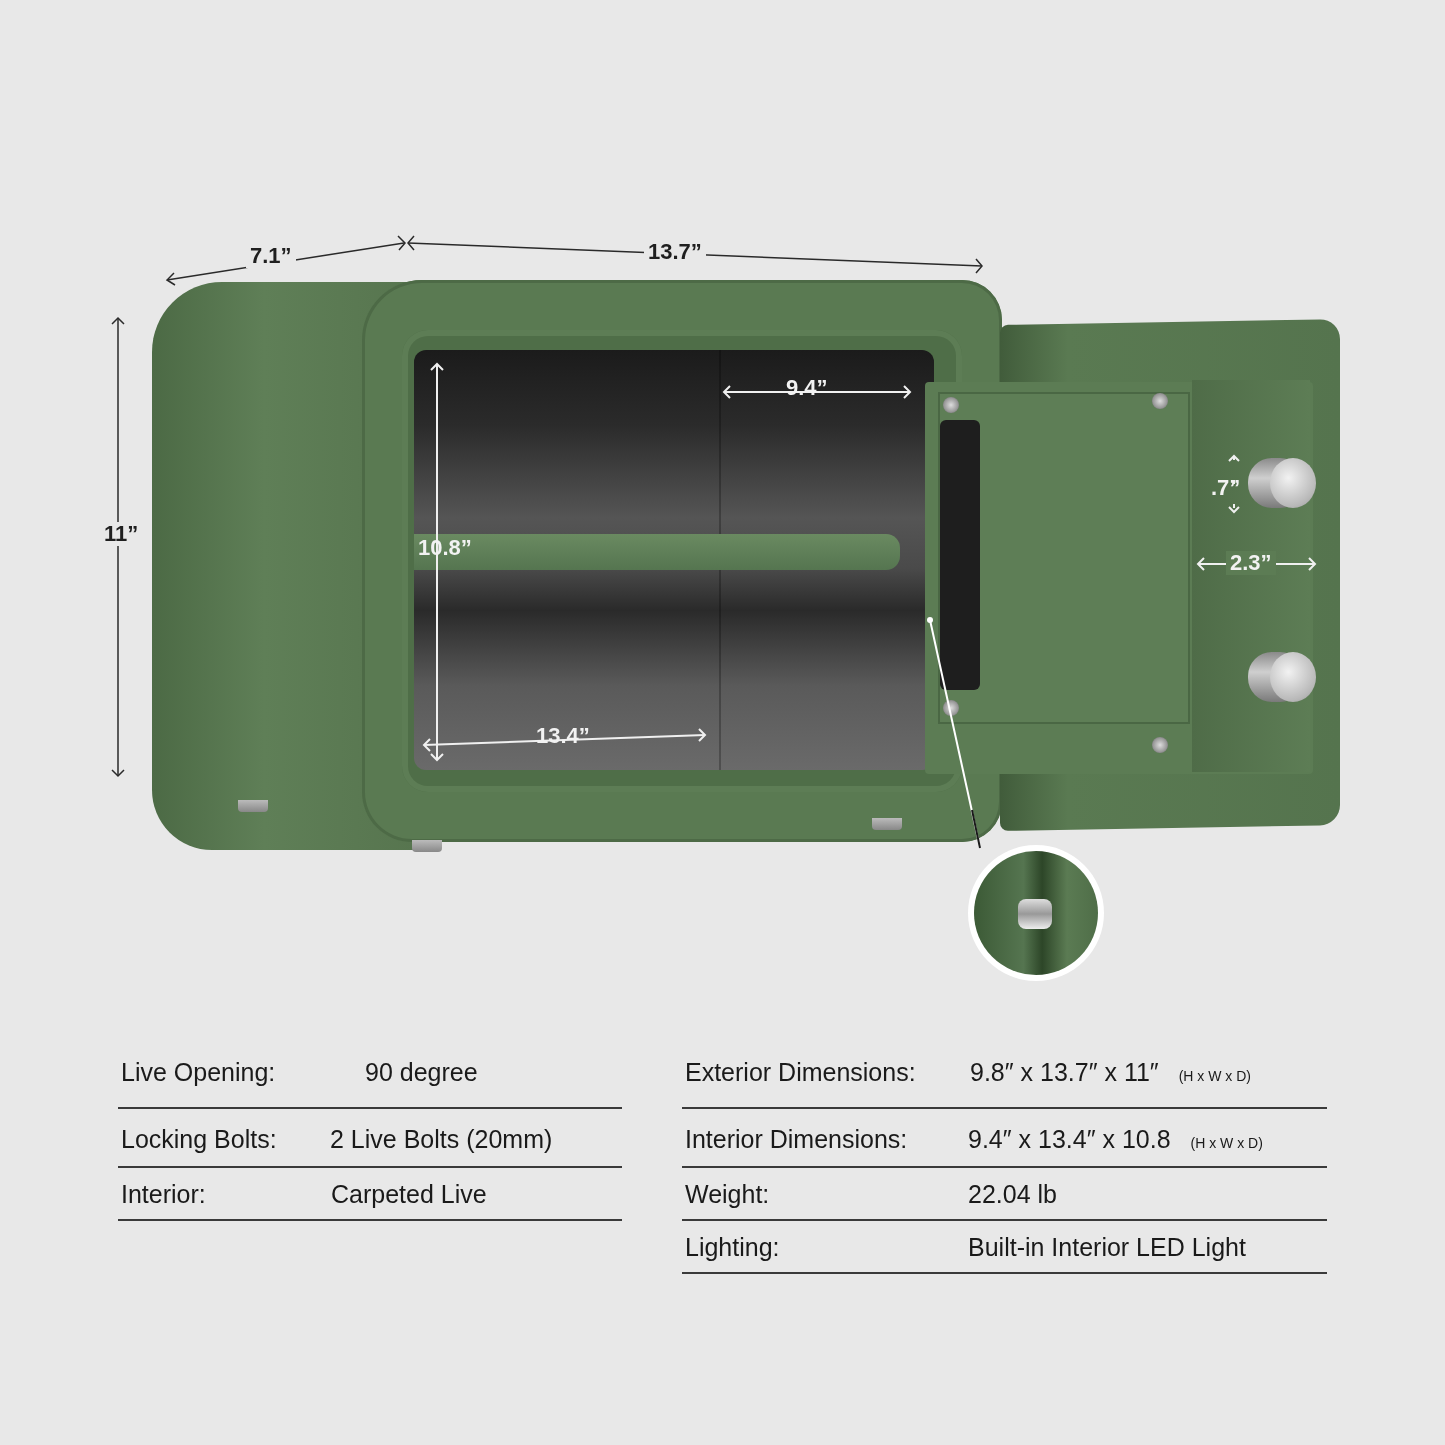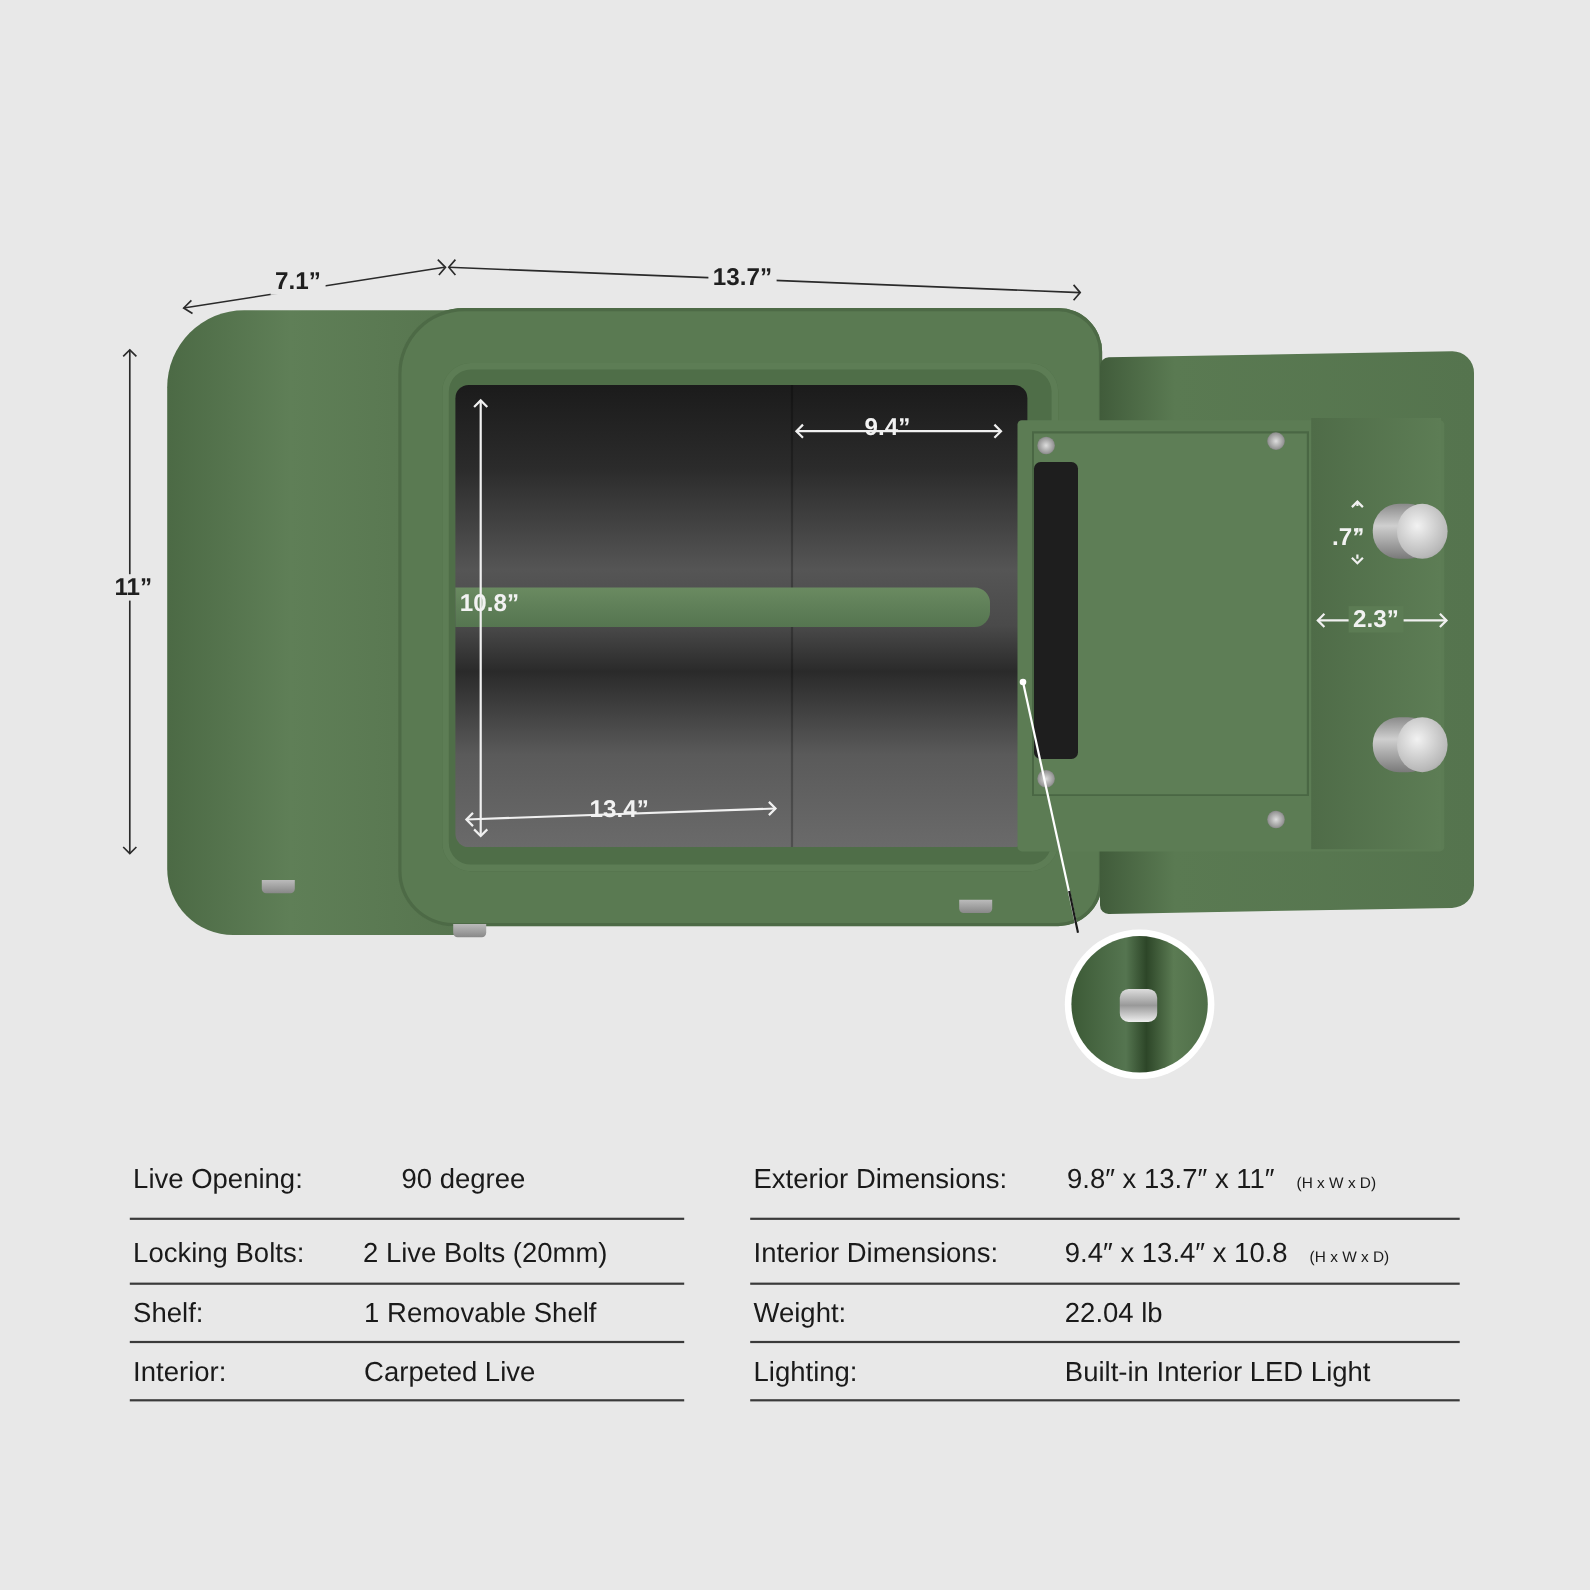--- a/index.html
+++ b/index.html
@@ -127,24 +127,20 @@
 <div class="specs" style="left:118px;width:504px;">
   <div class="row" style="height:57px;">
     <span class="k" style="left:3px;top:8px;">Live Opening:</span>
     <span class="v" style="left:215px;top:8px;margin-left:32px;">90 degree</span>
   </div>
   <div class="row" style="height:57px;">
     <span class="k" style="left:3px;top:16px;">Locking Bolts:</span>
     <span class="v" style="left:212px;top:16px;">2 Live Bolts (20mm)</span>
   </div>
   <div class="row" style="height:51px;">
-    <span class="k" style="left:3px;top:12px;">Shelf:</span>
-    <span class="v" style="left:213px;top:12px;">1 Removable Shelf</span>
-  </div>
-  <div class="row" style="height:51px;">
     <span class="k" style="left:3px;top:12px;">Interior:</span>
     <span class="v" style="left:213px;top:12px;">Carpeted Live</span>
   </div>
 </div>
 
 <div class="specs" style="left:682px;width:645px;">
   <div class="row" style="height:57px;">
     <span class="k" style="left:3px;top:8px;">Exterior Dimensions:</span>
     <span class="v" style="left:288px;top:8px;"><span>9.8″ x 13.7″ x 11″</span><span class="hint">(H x W x D)</span></span>
   </div>

